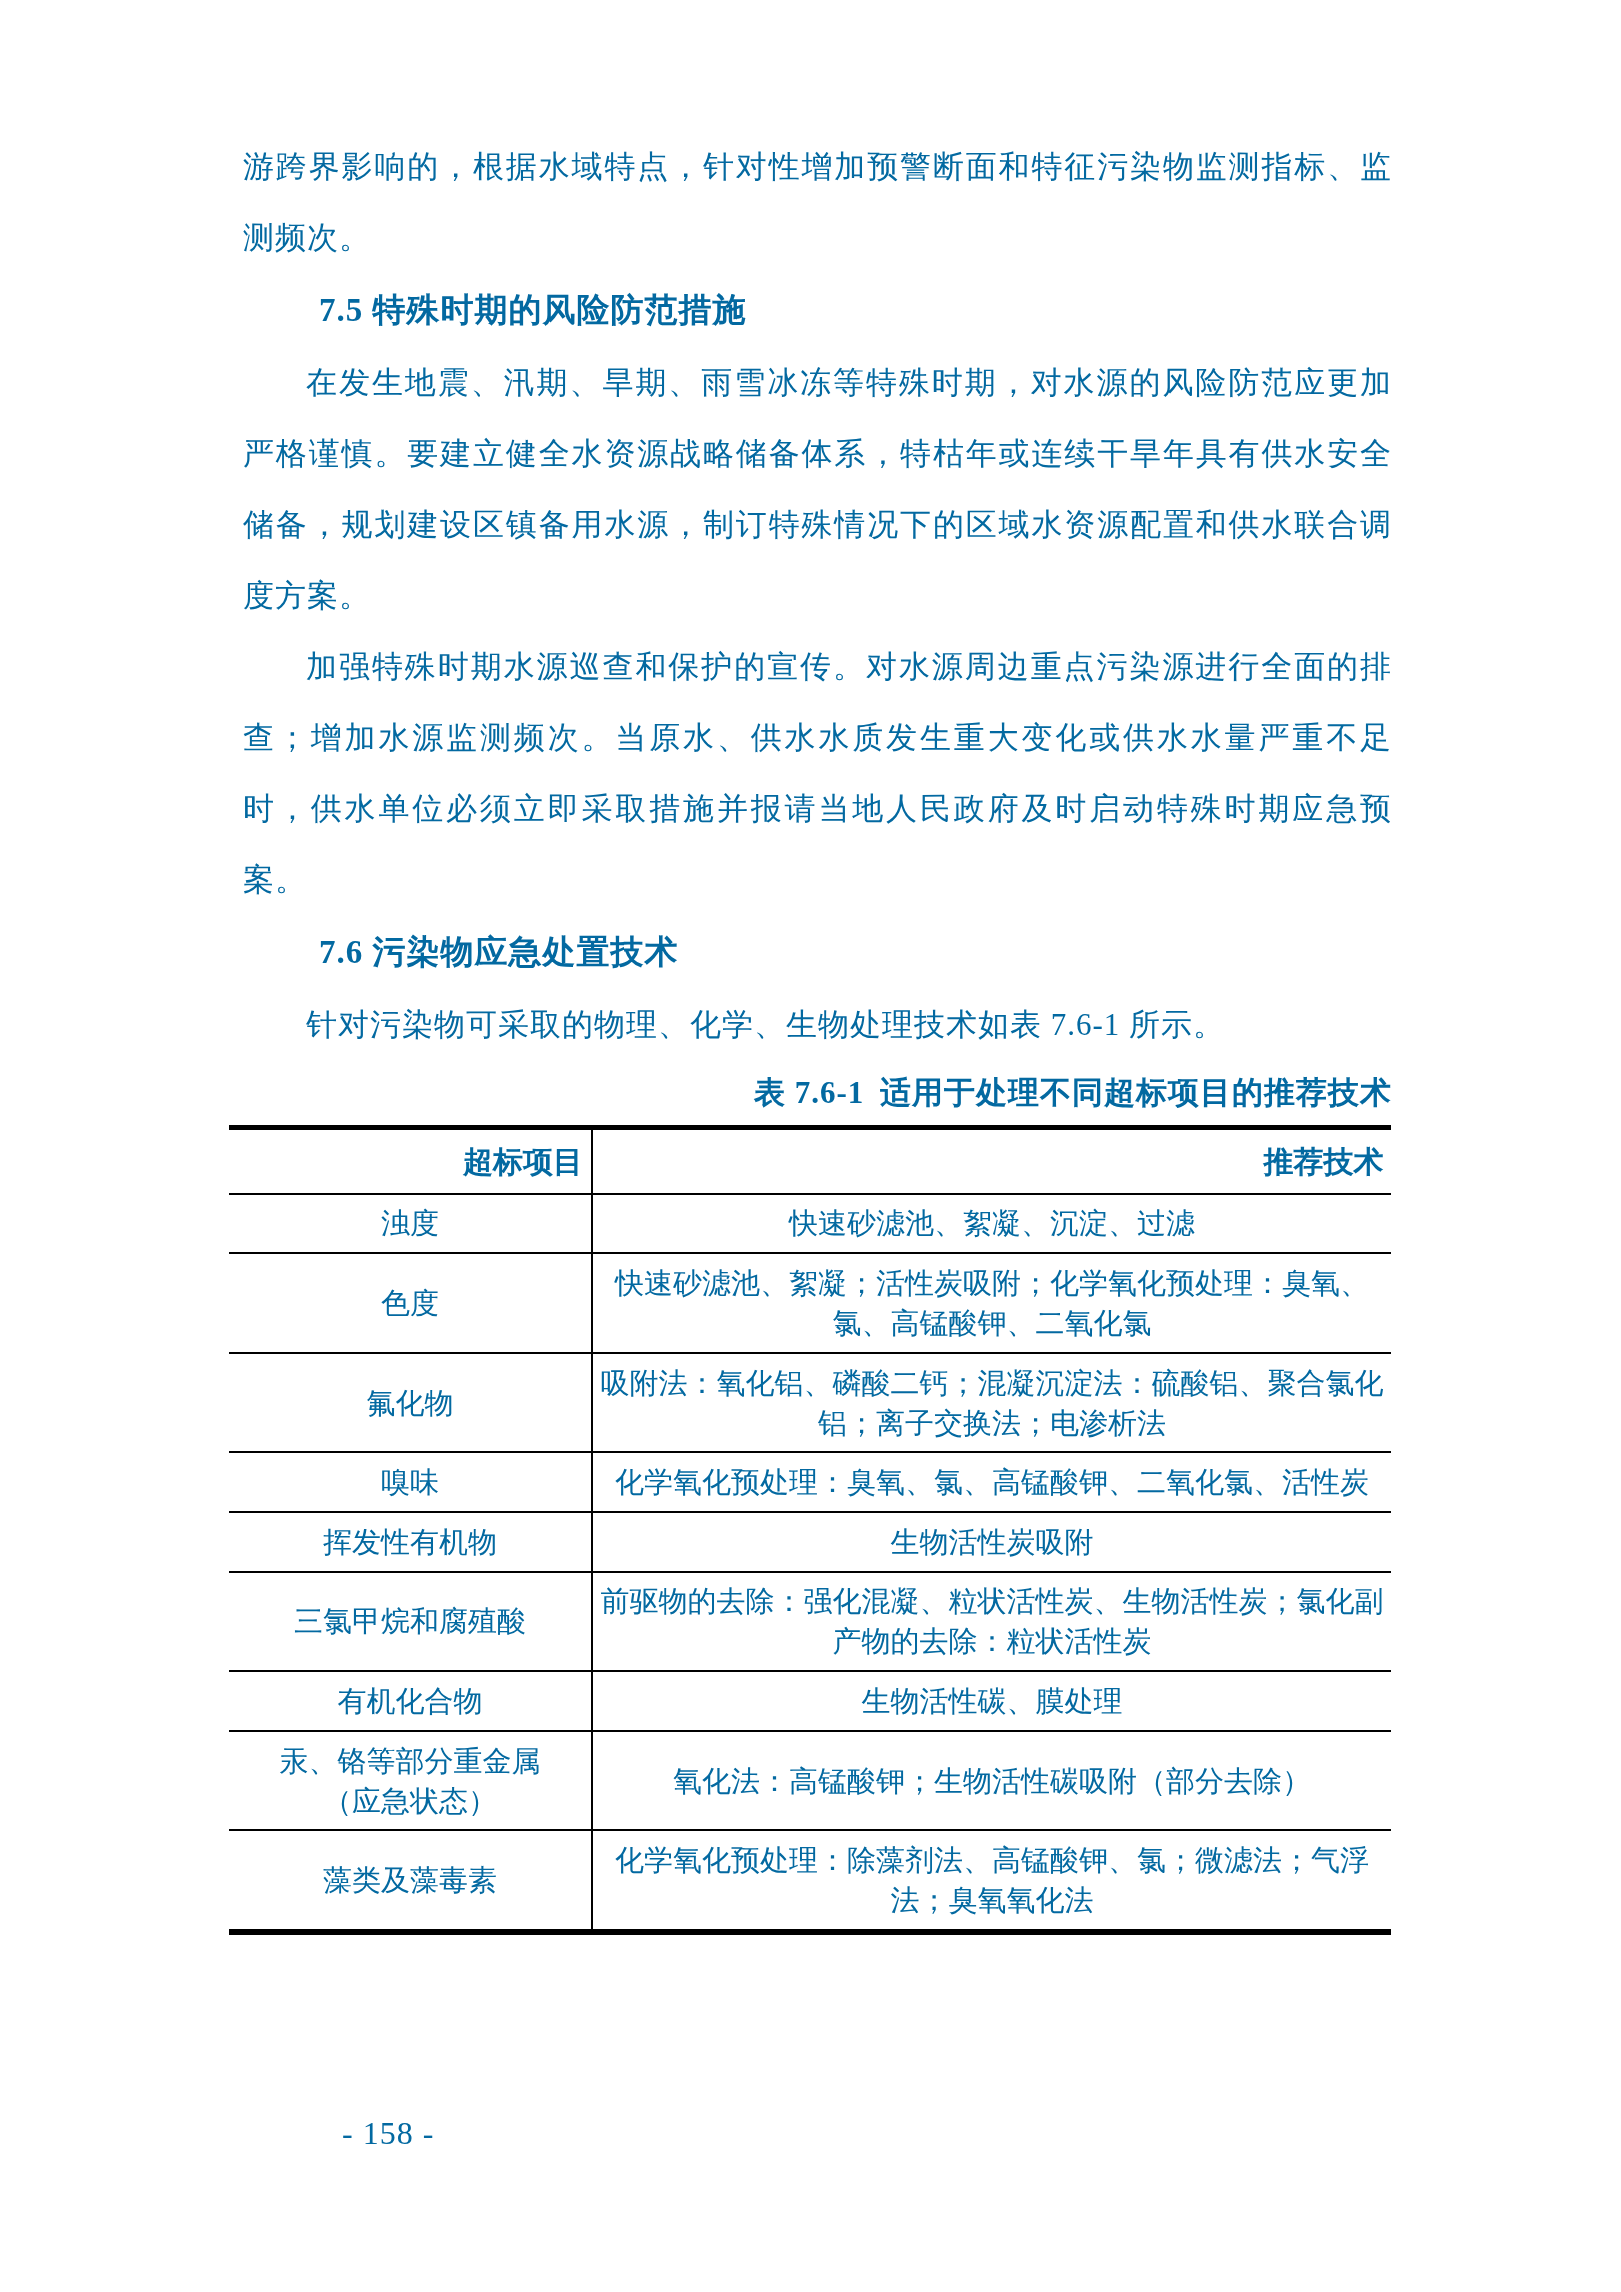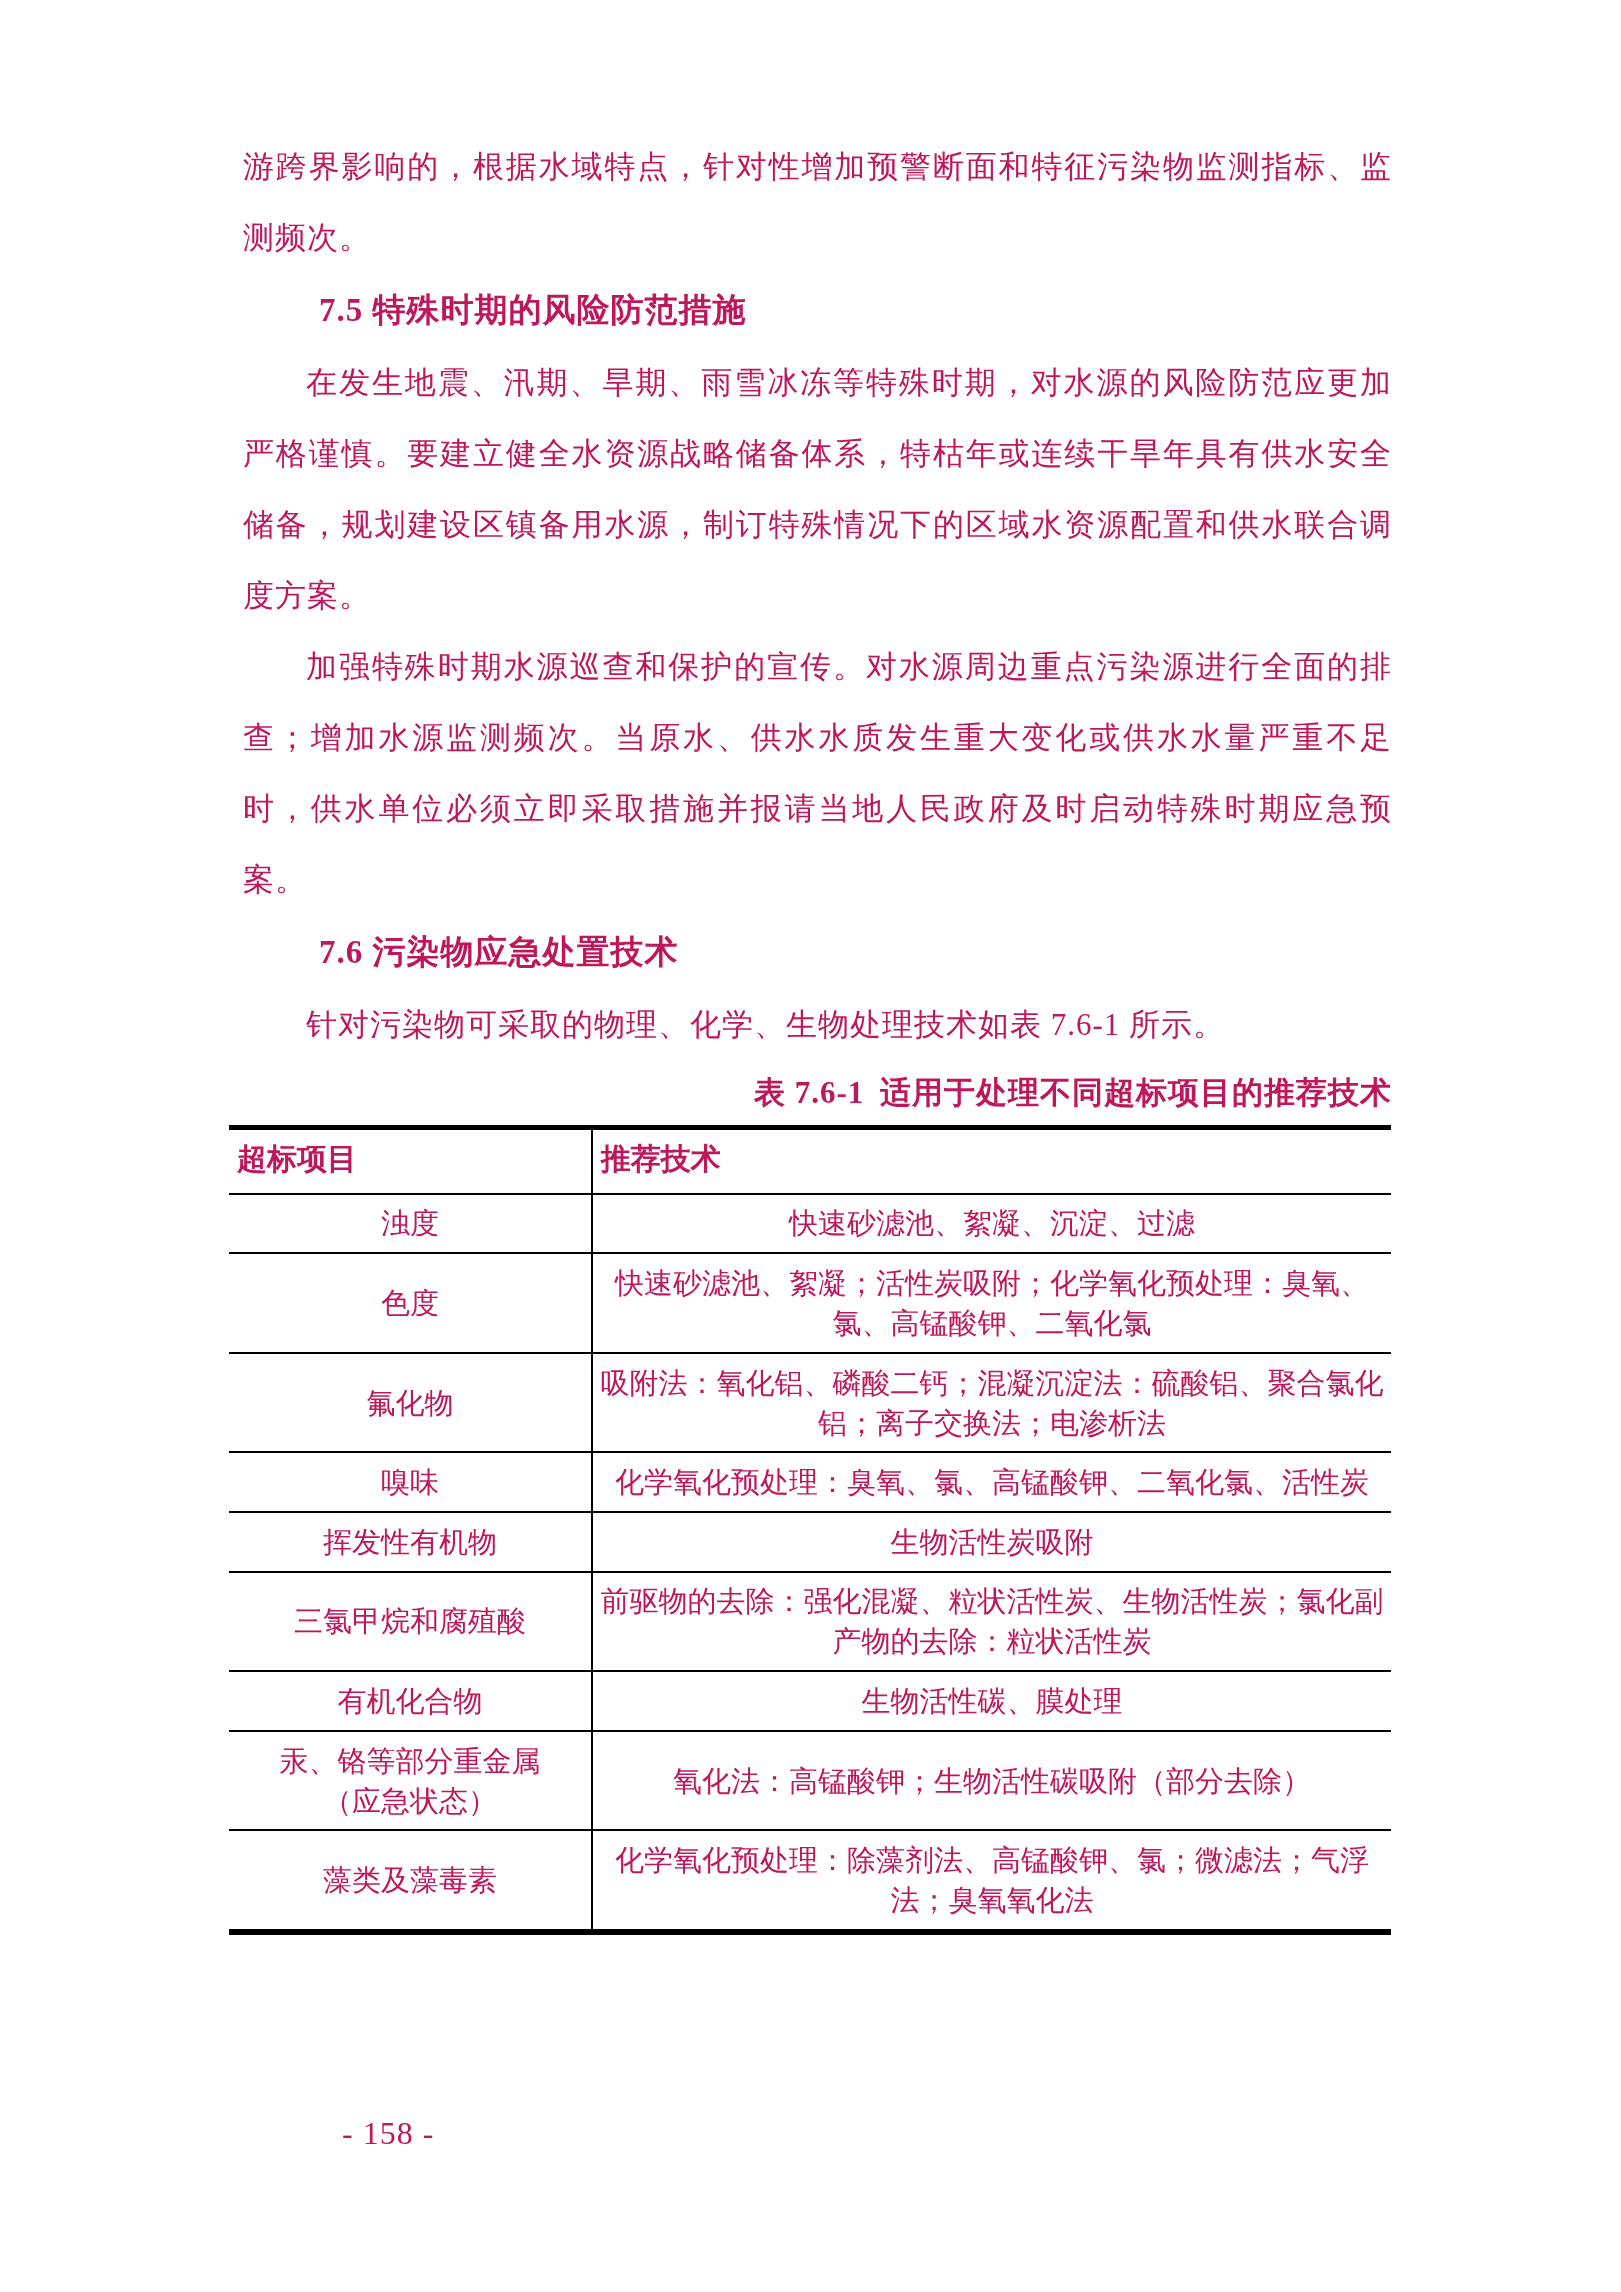--- a/index.html
+++ b/index.html
@@ -5,21 +5,21 @@
   html, body {
     margin: 0;
     padding: 0;
     background: #ffffff;
   }
   .page {
     position: relative;
     width: 1621px;
     height: 2293px;
     background: #ffffff;
-    color: #be185d;
+    color: #0369a1;
     font-family: "Liberation Serif", "DejaVu Serif", serif;
     overflow: hidden;
     box-sizing: border-box;
     padding-top: 131px;
   }
   .content {
     width: 1149px;
     margin-left: 243px;
   }
   p.body-text {
@@ -57,25 +57,24 @@
     margin-left: -13.7px;
     margin-top: 2px;
     border-collapse: collapse;
     border-top: 5.9px solid #000;
     border-bottom: 6.9px solid #000;
     font-size: 29px;
   }
   table.rec-table th {
     font-size: 30px;
     font-weight: bold;
-    text-align: left;
+    text-align: right;
     padding: 11.8px 7.8px;
     border-bottom: 2px solid #000;
     line-height: 39px;
-    font-family: Liberation Mono, monospace;
   }
   table.rec-table td {
     padding: 8.8px 5.9px;
     border-bottom: 2px solid #000;
     line-height: 40px;
     text-align: center;
   }
   table.rec-table tr > *:first-child {
     border-right: 2px solid #000;
     width: 346px;

